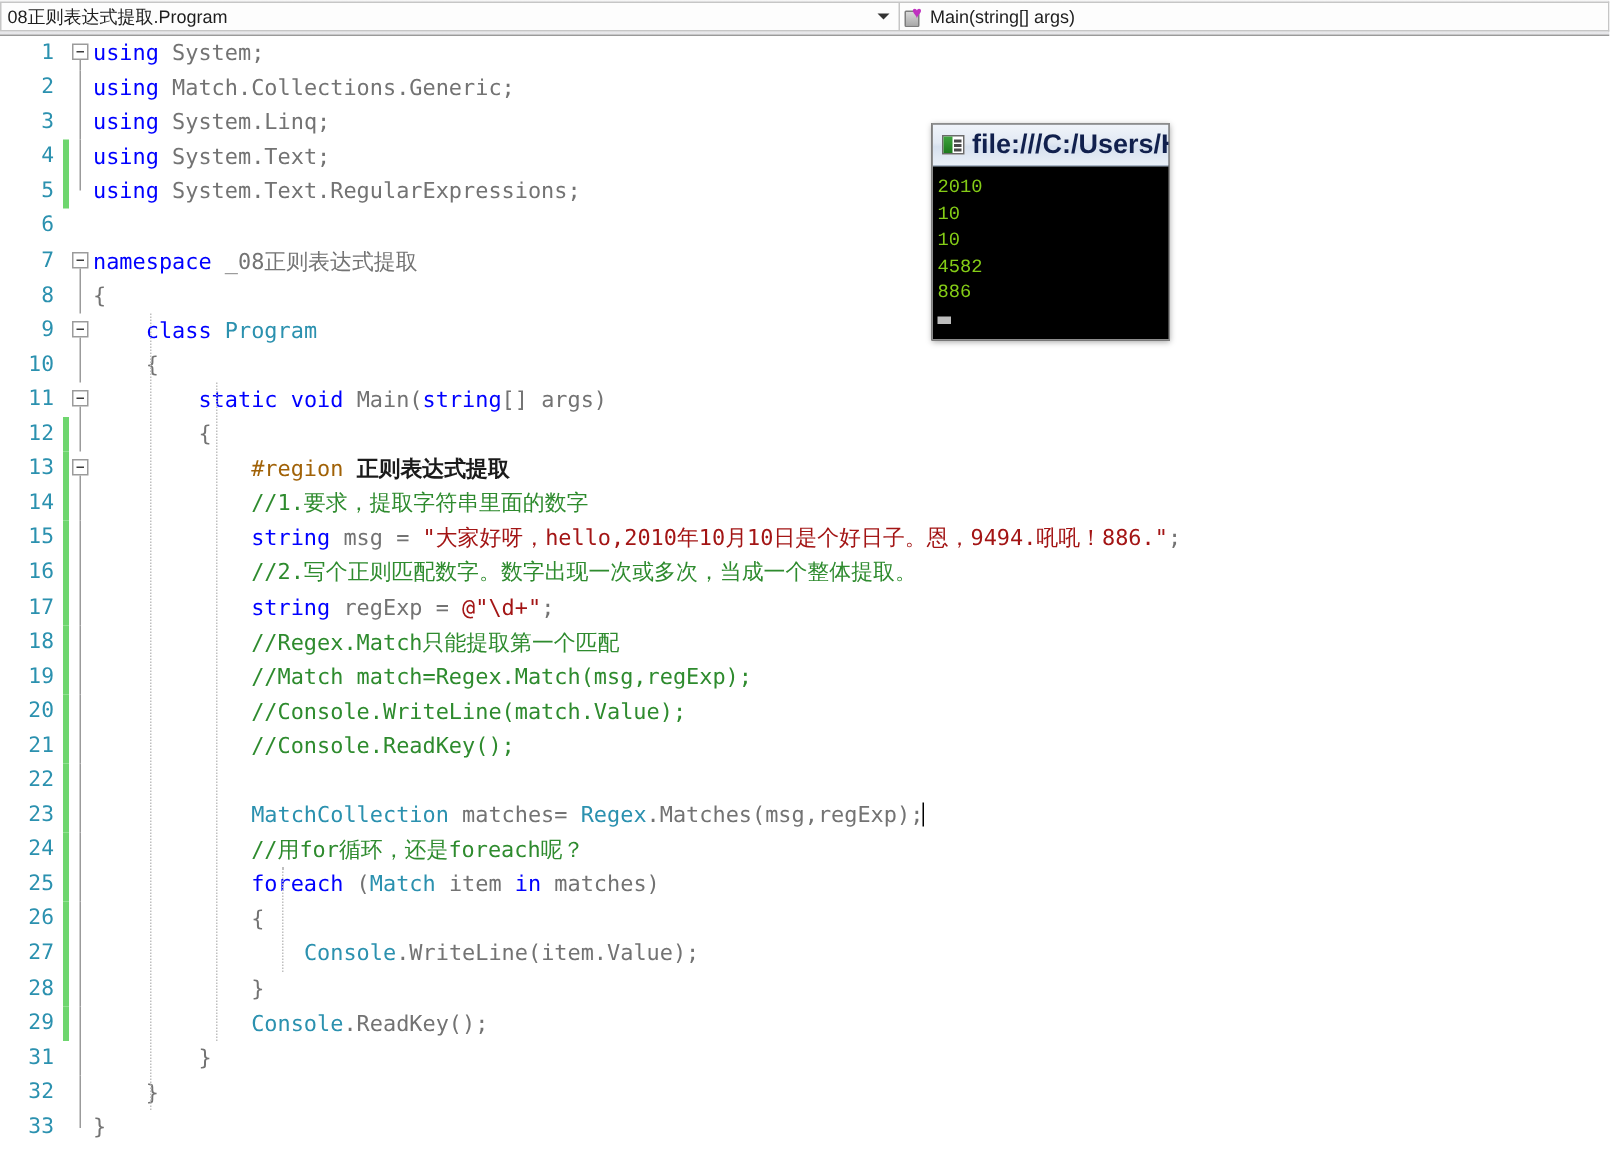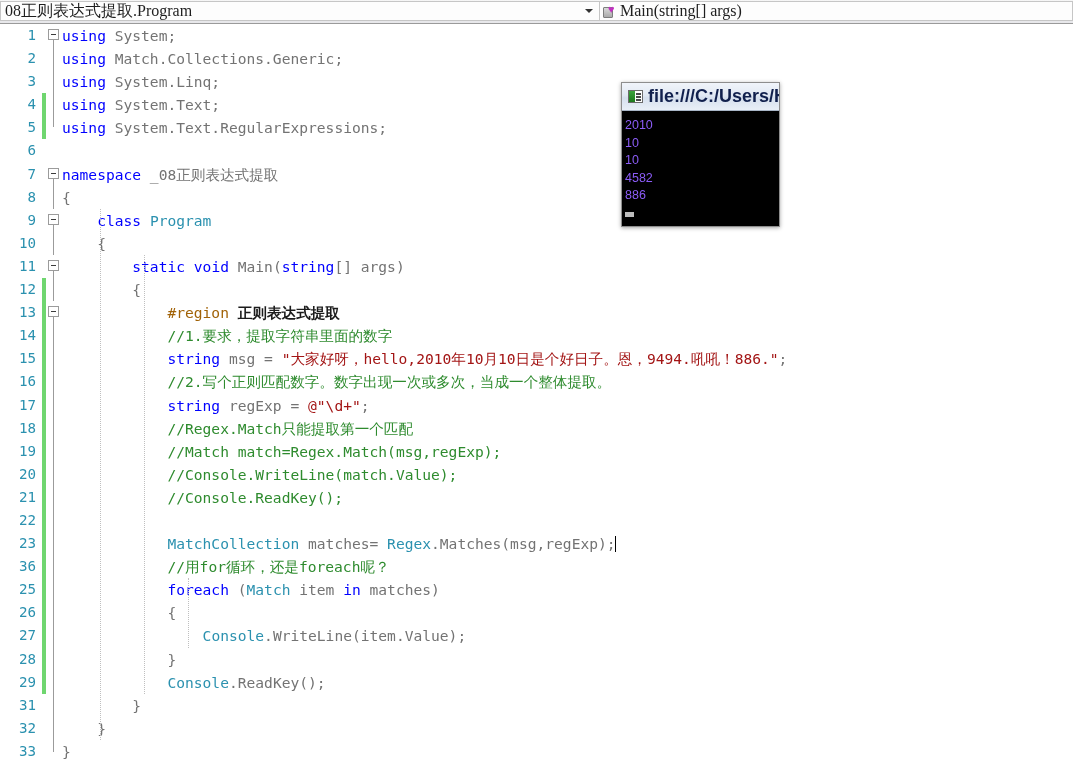--- a/index.html
+++ b/index.html
@@ -33,22 +33,21 @@
     box-sizing: border-box;
     height: 20px;
     position: relative;
   }
   .nav-combo.left { width: 600px; padding-left: 4px; }
   .nav-combo.right { flex: 1; padding-left: 3px; border-left: none; }
   .nav-combo-text {
     white-space: nowrap;
     overflow: hidden;
     line-height: 18px;
-    font-size: 16px;
-    font-family: Liberation Serif, serif;
+    font-size: 12px;
   }
   .nav-arrow {
     position: absolute;
     right: 6px; top: 50%;
     width: 0; height: 0;
     margin-top: -2px;
     border-left: 4px solid transparent;
     border-right: 4px solid transparent;
     border-top: 4px solid #333;
   }
@@ -216,24 +215,24 @@
   }
   .console-icon::after {
     content:"";
     position:absolute; left:7px; top:2px; width:5px; height:2px;
     background:#4a4a4a;
     box-shadow: 0 3px 0 #4a4a4a, 0 6px 0 #4a4a4a;
   }
   .console-title-text { white-space: nowrap; overflow: hidden; }
   .console-body {
     padding: 6px 0 0 3px;
-    font-family: Liberation Sans, sans-serif;
+    font-family: Liberation Mono, monospace;
     font-size: 12.5px;
     line-height: 17.5px;
-    color: #8b5cf6;
+    color: #84cc16;
     height: 139px;
     box-sizing: border-box;
   }
   .console-line { white-space: pre; }
   .console-cursor {
     display:inline-block;
     width: 9px; height: 5px;
     background: #bdbdbd;
     margin-top: 6px;
   }
@@ -273,21 +272,21 @@
       <div class="line"><div class="lnum">14</div><div class="chgbar changed"></div><div class="foldcol"><div class="fold-line"></div></div><div class="code"><span class="plain">            </span><span class="cmt">//1.要求，提取字符串里面的数字</span></div></div>
       <div class="line"><div class="lnum">15</div><div class="chgbar changed"></div><div class="foldcol"><div class="fold-line"></div></div><div class="code"><span class="plain">            </span><span class="kw">string</span><span class="plain"> msg = </span><span class="str">"大家好呀，hello,2010年10月10日是个好日子。恩，9494.吼吼！886."</span><span class="plain">;</span></div></div>
       <div class="line"><div class="lnum">16</div><div class="chgbar changed"></div><div class="foldcol"><div class="fold-line"></div></div><div class="code"><span class="plain">            </span><span class="cmt">//2.写个正则匹配数字。数字出现一次或多次，当成一个整体提取。</span></div></div>
       <div class="line"><div class="lnum">17</div><div class="chgbar changed"></div><div class="foldcol"><div class="fold-line"></div></div><div class="code"><span class="plain">            </span><span class="kw">string</span><span class="plain"> regExp = </span><span class="str">@"\d+"</span><span class="plain">;</span></div></div>
       <div class="line"><div class="lnum">18</div><div class="chgbar changed"></div><div class="foldcol"><div class="fold-line"></div></div><div class="code"><span class="plain">            </span><span class="cmt">//Regex.Match只能提取第一个匹配</span></div></div>
       <div class="line"><div class="lnum">19</div><div class="chgbar changed"></div><div class="foldcol"><div class="fold-line"></div></div><div class="code"><span class="plain">            </span><span class="cmt">//Match match=Regex.Match(msg,regExp);</span></div></div>
       <div class="line"><div class="lnum">20</div><div class="chgbar changed"></div><div class="foldcol"><div class="fold-line"></div></div><div class="code"><span class="plain">            </span><span class="cmt">//Console.WriteLine(match.Value);</span></div></div>
       <div class="line"><div class="lnum">21</div><div class="chgbar changed"></div><div class="foldcol"><div class="fold-line"></div></div><div class="code"><span class="plain">            </span><span class="cmt">//Console.ReadKey();</span></div></div>
       <div class="line"><div class="lnum">22</div><div class="chgbar changed"></div><div class="foldcol"><div class="fold-line"></div></div><div class="code"></div></div>
       <div class="line"><div class="lnum">23</div><div class="chgbar changed"></div><div class="foldcol"><div class="fold-line"></div></div><div class="code"><span class="plain">            </span><span class="type">MatchCollection</span><span class="plain"> matches= </span><span class="type">Regex</span><span class="plain">.Matches(msg,regExp);</span><span class="caret"></span></div></div>
-      <div class="line"><div class="lnum">36</div><div class="chgbar changed"></div><div class="foldcol"><div class="fold-line"></div></div><div class="code"><span class="plain">            </span><span class="cmt">//用for循环，还是foreach呢？</span></div></div>
+      <div class="line"><div class="lnum">24</div><div class="chgbar changed"></div><div class="foldcol"><div class="fold-line"></div></div><div class="code"><span class="plain">            </span><span class="cmt">//用for循环，还是foreach呢？</span></div></div>
       <div class="line"><div class="lnum">25</div><div class="chgbar changed"></div><div class="foldcol"><div class="fold-line"></div></div><div class="code"><span class="plain">            </span><span class="kw">foreach</span><span class="plain"> (</span><span class="type">Match</span><span class="plain"> item </span><span class="kw">in</span><span class="plain"> matches)</span></div></div>
       <div class="line"><div class="lnum">26</div><div class="chgbar changed"></div><div class="foldcol"><div class="fold-line"></div></div><div class="code"><span class="plain">            {</span></div></div>
       <div class="line"><div class="lnum">27</div><div class="chgbar changed"></div><div class="foldcol"><div class="fold-line"></div></div><div class="code"><span class="plain">                </span><span class="type">Console</span><span class="plain">.WriteLine(item.Value);</span></div></div>
       <div class="line"><div class="lnum">28</div><div class="chgbar changed"></div><div class="foldcol"><div class="fold-line"></div></div><div class="code"><span class="plain">            }</span></div></div>
       <div class="line"><div class="lnum">29</div><div class="chgbar changed"></div><div class="foldcol"><div class="fold-line"></div></div><div class="code"><span class="plain">            </span><span class="type">Console</span><span class="plain">.ReadKey();</span></div></div>
       <div class="line"><div class="lnum">31</div><div class="chgbar"></div><div class="foldcol"><div class="fold-line"></div></div><div class="code"><span class="plain">        }</span></div></div>
       <div class="line"><div class="lnum">32</div><div class="chgbar"></div><div class="foldcol"><div class="fold-line"></div></div><div class="code"><span class="plain">    }</span></div></div>
       <div class="line"><div class="lnum">33</div><div class="chgbar"></div><div class="foldcol"><div class="fold-line end"></div></div><div class="code"><span class="plain">}</span></div></div>
       <div class="guides">
         <div class="guide" style="left: 100px; top: 184.8px; height: 531.3px; bottom: auto;"></div>

